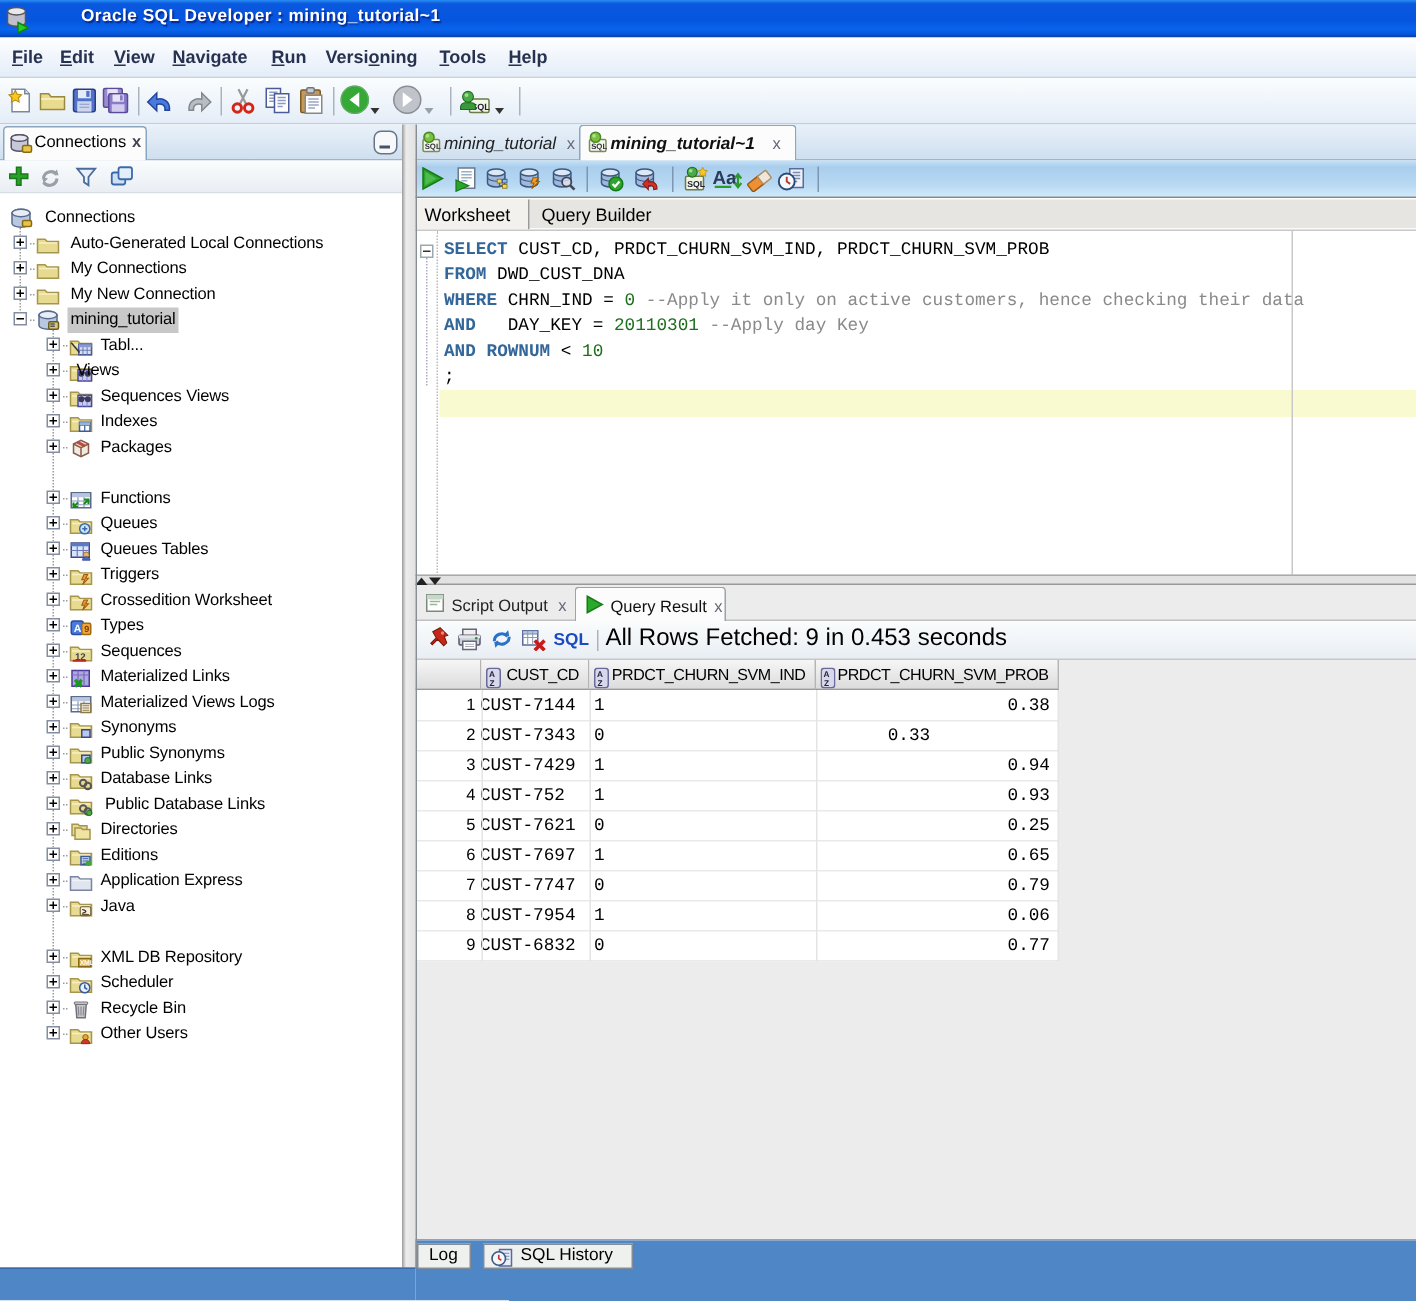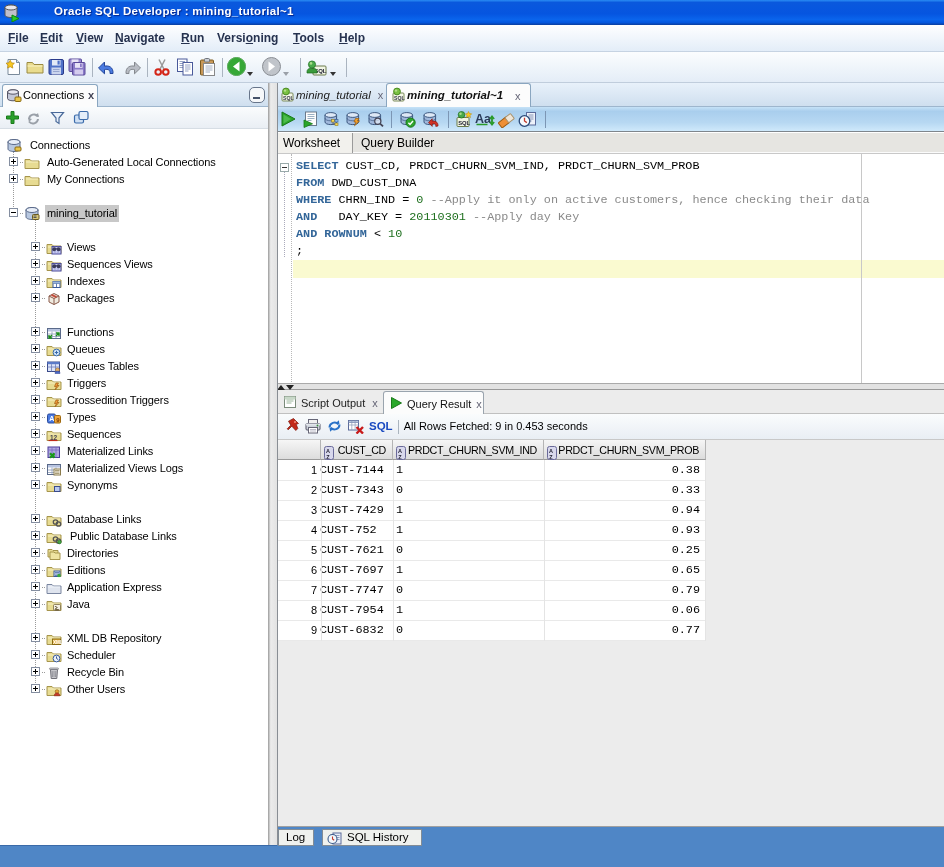--- a/index.html
+++ b/index.html
@@ -210,45 +210,67 @@
       </div>
 <div class="trow" style="left:0;top:42px;width:268px">
         <span class="pm plus" style="left:9px"></span>
         <span style="position:absolute;left:20px;top:8px;width:3px;border-top:1px dotted #9a9a9a"></span>
         <span class="ticon" style="left:24px;top:1px"><svg style="" width="16" height="16" viewBox="0 0 16 16">
             <path d="M1 4.5 L6 4.5 L7.5 6 L15 6 L15 13.5 L1 13.5 Z" fill="#e7db92" stroke="#a6954c" stroke-width="1"></path>
             <path d="M2 7 L14 7" stroke="#f7efc2" stroke-width="1"></path>
           </svg></span>
         <span class="tlabel" style="left:45px;padding:0 2px">My Connections</span>
       </div>
+<div class="trow" style="left:0;top:59px;width:268px">
+        <span class="pm plus" style="left:9px"></span>
+        <span style="position:absolute;left:20px;top:8px;width:3px;border-top:1px dotted #9a9a9a"></span>
+        <span class="ticon" style="left:24px;top:1px"><svg style="" width="16" height="16" viewBox="0 0 16 16">
+            <path d="M1 4.5 L6 4.5 L7.5 6 L15 6 L15 13.5 L1 13.5 Z" fill="#e7db92" stroke="#a6954c" stroke-width="1"></path>
+            <path d="M2 7 L14 7" stroke="#f7efc2" stroke-width="1"></path>
+          </svg></span>
+        <span class="tlabel" style="left:45px;padding:0 2px">My New Connection</span>
+      </div>
 <div class="trow" style="left:0;top:76px;width:268px">
         <span class="pm" style="left:9px"></span>
         <span style="position:absolute;left:20px;top:8px;width:3px;border-top:1px dotted #9a9a9a"></span>
         <span class="ticon" style="left:24px;top:1px"><svg style="" width="16" height="16" viewBox="0 0 16 16">
             <ellipse cx="8" cy="4" rx="6" ry="2.5" fill="#d8e2f0" stroke="#5a6a8a"></ellipse>
             <path d="M2 4 V11 C2 12.4 4.7 13.5 8 13.5 C11.3 13.5 14 12.4 14 11 V4" fill="#b8c8e0" stroke="#5a6a8a"></path>
             <ellipse cx="8" cy="4" rx="6" ry="2.5" fill="#e8eef8" stroke="#5a6a8a"></ellipse>
             <rect x="8.5" y="8.5" width="6.5" height="5" rx="1" fill="#d8c878" stroke="#6a5a20"></rect>
             <path d="M9.5 10 h3 M9.5 11.5 h3" stroke="#555"></path>
           </svg></span>
         <span class="tlabel" style="left:45px;background:#c8c8c8;padding:0 2px">mining_tutorial</span>
       </div>
+<div class="trow" style="left:0;top:93px;width:268px">
+        <span class="pm plus" style="left:31px"></span>
+        <span style="position:absolute;left:42px;top:8px;width:3px;border-top:1px dotted #9a9a9a"></span>
+        <span class="ticon" style="left:46px;top:1px"><svg style="" width="16" height="16" viewBox="0 0 16 16">
+            <path d="M1 4.5 L6 4.5 L7.5 6 L15 6 L15 13.5 L1 13.5 Z" fill="#e7db92" stroke="#a6954c" stroke-width="1"></path>
+            <path d="M2 7 L14 7" stroke="#f7efc2" stroke-width="1"></path>
+            <rect x="6.5" y="6.5" width="8.5" height="7" fill="#d8e0f4" stroke="#4a5a9a"></rect>
+            <rect x="6.5" y="6.5" width="8.5" height="2" fill="#8a9ad0"></rect>
+            <path d="M6.5 10.5 h8.5 M9.3 8.5 v5 M12.1 8.5 v5" stroke="#6a7ab0" stroke-width="0.7"></path>
+            <path d="M1.5 5.5 L7 12" stroke="#333" stroke-width="1"></path>
+          </svg></span>
+        <span class="tlabel" style="left:65px;padding:0 2px">Tabl...</span>
+      </div>
 <div class="trow" style="left:0;top:110px;width:268px">
         <span class="pm plus" style="left:31px"></span>
         <span style="position:absolute;left:42px;top:8px;width:3px;border-top:1px dotted #9a9a9a"></span>
         <span class="ticon" style="left:46px;top:1px"><svg style="" width="16" height="16" viewBox="0 0 16 16">
             <path d="M1 4.5 L6 4.5 L7.5 6 L15 6 L15 13.5 L1 13.5 Z" fill="#e7db92" stroke="#a6954c" stroke-width="1"></path>
             <path d="M2 7 L14 7" stroke="#f7efc2" stroke-width="1"></path>
             <rect x="6 " y="6.5" width="9" height="7.5" fill="#c8ccf0" stroke="#4a4a9a"></rect>
             <path d="M6 9 h9 M9 6.5 v7.5 M12 6.5 v7.5" stroke="#8a8ad0" stroke-width="0.7"></path>
             <circle cx="8.2" cy="9.2" r="2" fill="#3a3a5a"></circle>
             <circle cx="12.6" cy="9.2" r="2" fill="#3a3a5a"></circle>
             <path d="M8.2 9.2 Q10.4 7.8 12.6 9.2" stroke="#3a3a5a" fill="none" stroke-width="1"></path>
           </svg></span>
-        <span class="tlabel" style="left:65px;padding:0 2px">Views</span>
+        <span class="tlabel" style="left:49px;padding:0 2px">Views</span>
       </div>
 <div class="trow" style="left:0;top:127px;width:268px">
         <span class="pm plus" style="left:31px"></span>
         <span style="position:absolute;left:42px;top:8px;width:3px;border-top:1px dotted #9a9a9a"></span>
         <span class="ticon" style="left:46px;top:1px"><svg style="" width="16" height="16" viewBox="0 0 16 16">
             <path d="M1 4.5 L6 4.5 L7.5 6 L15 6 L15 13.5 L1 13.5 Z" fill="#e7db92" stroke="#a6954c" stroke-width="1"></path>
             <path d="M2 7 L14 7" stroke="#f7efc2" stroke-width="1"></path>
             <rect x="6 " y="6.5" width="9" height="7.5" fill="#c8ccf0" stroke="#4a4a9a"></rect>
             <path d="M6 9 h9 M9 6.5 v7.5 M12 6.5 v7.5" stroke="#8a8ad0" stroke-width="0.7"></path>
             <circle cx="8.2" cy="9.2" r="2" fill="#3a3a5a"></circle>
@@ -325,21 +347,21 @@
         <span class="tlabel" style="left:65px;padding:0 2px">Triggers</span>
       </div>
 <div class="trow" style="left:0;top:263px;width:268px">
         <span class="pm plus" style="left:31px"></span>
         <span style="position:absolute;left:42px;top:8px;width:3px;border-top:1px dotted #9a9a9a"></span>
         <span class="ticon" style="left:46px;top:1px"><svg style="" width="16" height="16" viewBox="0 0 16 16">
             <path d="M1 4.5 L6 4.5 L7.5 6 L15 6 L15 13.5 L1 13.5 Z" fill="#e7db92" stroke="#a6954c" stroke-width="1"></path>
             <path d="M2 7 L14 7" stroke="#f7efc2" stroke-width="1"></path>
             <path d="M10 7 L8.5 10.5 L10.5 10.5 L9 13.8 L13 9.5 L11 9.5 L12.5 7 Z" fill="#f09a3a" stroke="#a05a10" stroke-width="0.7"></path>
           </svg></span>
-        <span class="tlabel" style="left:65px;padding:0 2px">Crossedition Triggers</span>
+        <span class="tlabel" style="left:65px;padding:0 2px">Crossedition Worksheet</span>
       </div>
 <div class="trow" style="left:0;top:280px;width:268px">
         <span class="pm plus" style="left:31px"></span>
         <span style="position:absolute;left:42px;top:8px;width:3px;border-top:1px dotted #9a9a9a"></span>
         <span class="ticon" style="left:46px;top:1px"><svg style="" width="16" height="16" viewBox="0 0 16 16">
             <rect x="1.5" y="4" width="8" height="9" rx="1.5" fill="#4a7ae0" stroke="#2a4a9a"></rect>
             <text x="3.2" y="11.2" font-size="7" font-weight="bold" fill="#fff" font-family="Liberation Sans, sans-serif">A</text>
             <rect x="8.5" y="5.5" width="6" height="7.5" rx="1" fill="#f0a43a" stroke="#a06a10"></rect>
             <text x="10.2" y="11.5" font-size="6" font-weight="bold" fill="#7a3a00" font-family="Liberation Sans, sans-serif">9</text>
           </svg></span>
@@ -381,20 +403,31 @@
         <span class="pm plus" style="left:31px"></span>
         <span style="position:absolute;left:42px;top:8px;width:3px;border-top:1px dotted #9a9a9a"></span>
         <span class="ticon" style="left:46px;top:1px"><svg style="" width="16" height="16" viewBox="0 0 16 16">
             <rect x="1.5" y="3.5" width="13" height="10" fill="#fff" stroke="#5a6a8a"></rect>
             <rect x="2" y="4" width="12" height="2.5" fill="#b8c4e0"></rect>
             <path d="M2 9 H14 M2 11.5 H14 M6 6.5 V13 M10 6.5 V13" stroke="#8a9ab8" stroke-width="0.8"></path>
             <rect x="8" y="8" width="6.5" height="6" fill="#f8f4e8" stroke="#8a7a4a"></rect>
             <path d="M9 9.5 h4.5 M9 11 h4.5 M9 12.5 h4.5" stroke="#8a7a4a" stroke-width="0.7"></path>
           </svg></span>
         <span class="tlabel" style="left:65px;padding:0 2px">Materialized Views Logs</span>
+      </div>
+<div class="trow" style="left:0;top:365px;width:268px">
+        <span class="pm plus" style="left:31px"></span>
+        <span style="position:absolute;left:42px;top:8px;width:3px;border-top:1px dotted #9a9a9a"></span>
+        <span class="ticon" style="left:46px;top:1px"><svg style="" width="16" height="16" viewBox="0 0 16 16">
+            <path d="M1 4.5 L6 4.5 L7.5 6 L15 6 L15 13.5 L1 13.5 Z" fill="#e7db92" stroke="#a6954c" stroke-width="1"></path>
+            <path d="M2 7 L14 7" stroke="#f7efc2" stroke-width="1"></path>
+            <rect x="8.5" y="8.5" width="5.5" height="5" fill="#b8c8f0" stroke="#3a4a8a"></rect>
+            <circle cx="12.5" cy="12" r="2" fill="#4aa84a" stroke="#1a6a1a" stroke-width="0.6"></circle>
+          </svg></span>
+        <span class="tlabel" style="left:65px;padding:0 2px">Public Synonyms</span>
       </div>
 <div class="trow" style="left:0;top:382px;width:268px">
         <span class="pm plus" style="left:31px"></span>
         <span style="position:absolute;left:42px;top:8px;width:3px;border-top:1px dotted #9a9a9a"></span>
         <span class="ticon" style="left:46px;top:1px"><svg style="" width="16" height="16" viewBox="0 0 16 16">
             <path d="M1 4.5 L6 4.5 L7.5 6 L15 6 L15 13.5 L1 13.5 Z" fill="#e7db92" stroke="#a6954c" stroke-width="1"></path>
             <path d="M2 7 L14 7" stroke="#f7efc2" stroke-width="1"></path>
             <circle cx="9.5" cy="10" r="2.2" fill="none" stroke="#555" stroke-width="1.3"></circle>
             <circle cx="12.5" cy="12" r="2.2" fill="none" stroke="#555" stroke-width="1.3"></circle>
           </svg></span>
@@ -644,21 +677,21 @@
           <path d="M6 11.5 h6 M6 13 h6" stroke="#aab" stroke-width="0.8"></path>
         </svg><span style="display:inline-block;width:4px"></span><svg style="" width="17" height="16" viewBox="0 0 17 16">
           <path d="M3.5 9.5 a5 5 0 0 1 8.8-3.2 M13.5 6.5 a5 5 0 0 1-8.8 3.2" stroke="#2a72c8" stroke-width="2" fill="none"></path>
           <path d="M12.8 2.2 l.7 4 l-4-.7 Z" fill="#2a72c8"></path>
           <path d="M4.2 13.8 l-.7-4 l4 .7 Z" fill="#2a72c8"></path>
         </svg><span style="display:inline-block;width:4px"></span><svg style="" width="18" height="16" viewBox="0 0 18 16">
           <rect x="1.5" y="2.5" width="10" height="9.5" fill="#fff" stroke="#5a6a9a"></rect>
           <rect x="1.5" y="2.5" width="10" height="2.2" fill="#b8c8e0" stroke="#5a6a9a" stroke-width="0.5"></rect>
           <path d="M1.5 7 h10 M4.8 2.5 v9.5 M8.1 2.5 v9.5" stroke="#8a9ab8" stroke-width="0.7"></path>
           <path d="M9.5 9 L16 15.5 M16 9 L9.5 15.5" stroke="#c81a1a" stroke-width="2.4"></path>
-        </svg><span style="display:inline-block;width:4px"></span><span style="color:#1a4ac0;font-size:11.5px;vertical-align:4px;font-weight:bold">SQL</span><span style="display:inline-block;width:1px;height:14px;background:#aab4be;vertical-align:0px;margin:0 5px"></span><span style="color:#000;font-size:11px;vertical-align:4px">All Rows Fetched: 9 in 0.453 seconds</span></div>
+        </svg><span style="display:inline-block;width:4px"></span><span style="color:#1a4ac0;font-size:11.5px;vertical-align:4px;font-weight:bold">SQL</span><span style="display:inline-block;width:1px;height:14px;background:#aab4be;vertical-align:0px;margin:0 5px"></span><span style="color:#000;font-size:16px;vertical-align:4px">All Rows Fetched: 9 in 0.453 seconds</span></div>
     </div>
   <div id="rtable">
       <div class="th" style="left:0px;width:44px"></div>
 <div class="th" style="left:44px;width:72px">
         <span style="position:absolute;left:3px;top:3px"><svg style="vertical-align:-3px" width="10" height="14" viewBox="0 0 10 14">
             <rect x="0.5" y="0.5" width="9" height="13" rx="2" fill="#d8d8ec" stroke="#6a6a9a"></rect>
             <text x="2" y="6.5" font-size="5.5" font-weight="bold" fill="#223" font-family="Liberation Sans, sans-serif">A</text>
             <text x="2.3" y="12.5" font-size="5.5" font-weight="bold" fill="#223" font-family="Liberation Sans, sans-serif">Z</text>
           </svg></span>
         <span style="position:absolute;right:6px;top:0">CUST_CD</span>
@@ -680,21 +713,21 @@
         <span style="position:absolute;right:6px;top:0">PRDCT_CHURN_SVM_PROB</span>
       </div>
 <div class="rnum" style="left:0;top:20px">1</div>
 <div class="rcell" style="left:43px;top:20px">CUST-7144</div>
 <div class="rcell" style="left:119px;top:20px">1</div>
 <div class="rcell" style="left:267px;width:156px;top:20px;text-align:right">0.38</div>
 <div class="rline" style="top:40px"></div>
 <div class="rnum" style="left:0;top:40px">2</div>
 <div class="rcell" style="left:43px;top:40px">CUST-7343</div>
 <div class="rcell" style="left:119px;top:40px">0</div>
-<div class="rcell" style="left:267px;width:156px;top:40px;text-align:right">0.33</div>
+<div class="rcell" style="left:251px;width:156px;top:40px;text-align:center">0.33</div>
 <div class="rline" style="top:60px"></div>
 <div class="rnum" style="left:0;top:60px">3</div>
 <div class="rcell" style="left:43px;top:60px">CUST-7429</div>
 <div class="rcell" style="left:119px;top:60px">1</div>
 <div class="rcell" style="left:267px;width:156px;top:60px;text-align:right">0.94</div>
 <div class="rline" style="top:80px"></div>
 <div class="rnum" style="left:0;top:80px">4</div>
 <div class="rcell" style="left:43px;top:80px">CUST-752</div>
 <div class="rcell" style="left:119px;top:80px">1</div>
 <div class="rcell" style="left:267px;width:156px;top:80px;text-align:right">0.93</div>

